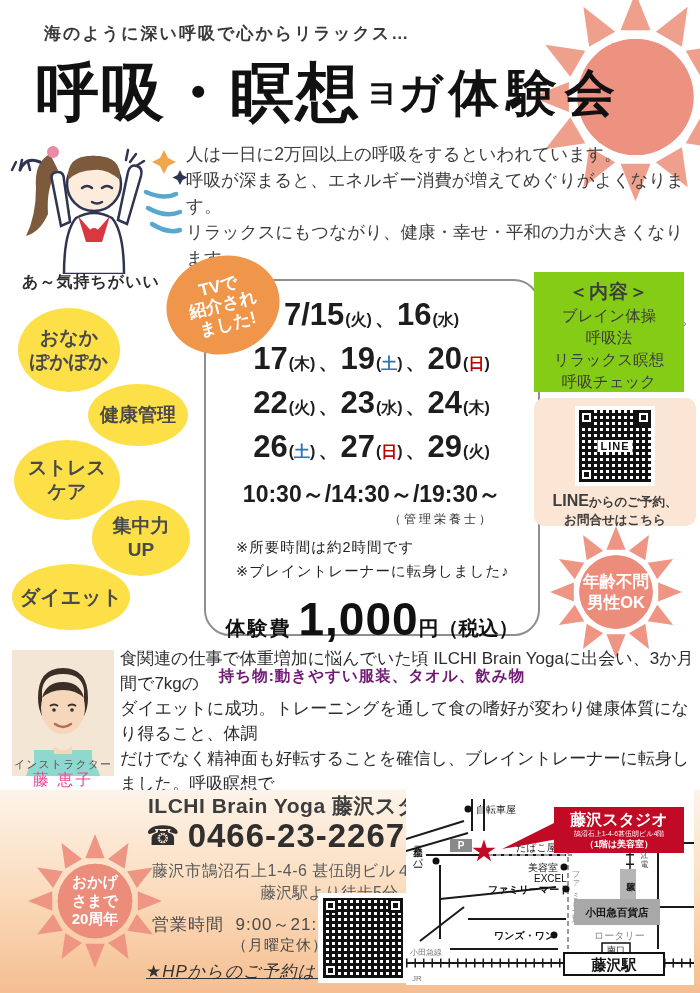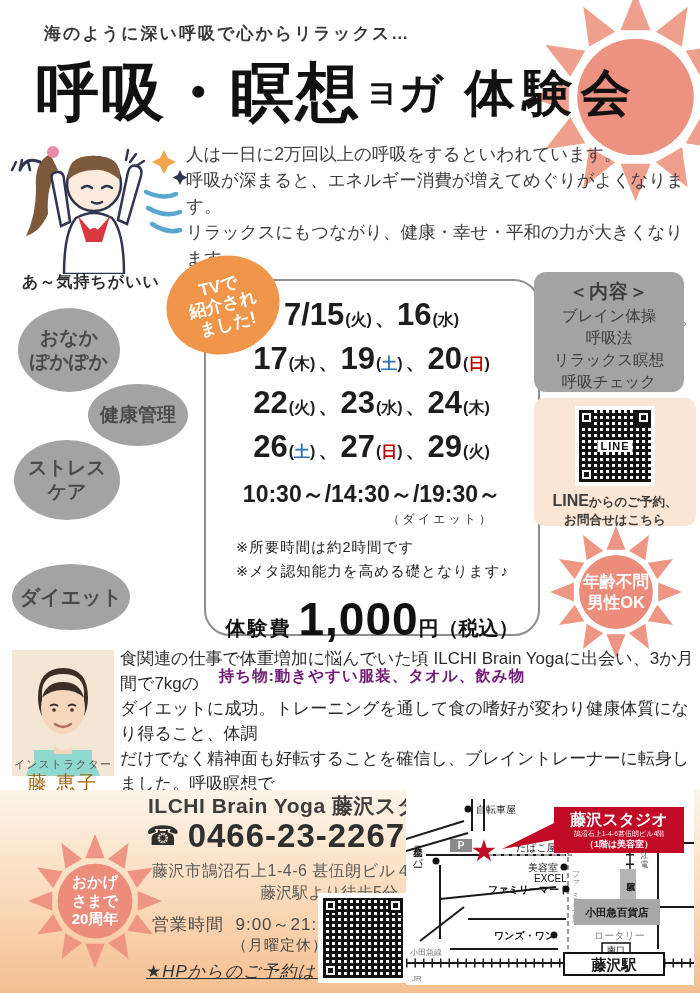--- a/index.html
+++ b/index.html
@@ -8,32 +8,32 @@
   .abs{position:absolute;}
   .preline{white-space:pre-line;}
 
   
   .slogan{left:44px;top:22px;font-size:17px;font-weight:600;letter-spacing:2px;color:#3a3a3a;}
   .sun-header{left:528px;top:-18px;width:215px;height:230px;}
   .title{left:36px;top:50px;width:640px;display:flex;align-items:center;color:#111;}
   .title .t-main{font-size:63px;font-weight:900;letter-spacing:2px;}
   .title .t-yo{font-size:30px;font-weight:900;margin-left:6px;}
   .title .t-ga{font-size:44px;font-weight:900;}
-  .title .t-rest{font-size:50px;font-weight:800;letter-spacing:8px;margin-left:22px;}
+  .title .t-rest{font-size:50px;font-weight:800;letter-spacing:8px;margin-left:6px;}
 
   
   .intro{left:186px;top:142px;width:512px;font-size:17.5px;line-height:1.48;color:#3d3d3d;}
   .intro p{margin:0 0 9px 0;}
 
   
   .girl{left:6px;top:136px;width:182px;height:138px;}
   .girl-caption{left:22px;top:272px;font-size:16px;font-weight:700;color:#2e2e2e;letter-spacing:1px;}
 
   
-  .bubble{border-radius:50%;background:#a3a3a3;display:flex;align-items:center;justify-content:center;
+  .bubble{border-radius:50%;background:#fde047;display:flex;align-items:center;justify-content:center;
           text-align:center;font-weight:700;color:#4a4a4a;font-size:19px;line-height:1.25;}
   .bub0{left:18px;top:308px;width:102px;height:84px;}
   .bub1{left:88px;top:384px;width:100px;height:62px;}
   .bub2{left:14px;top:440px;width:106px;height:80px;}
   .bub3{left:92px;top:500px;width:98px;height:76px;}
   .bub4{left:12px;top:564px;width:118px;height:66px;font-size:20px;}
 
   
   .tv-badge{left:166px;top:256px;width:114px;height:98px;border-radius:50%;background:#F0964B;
             transform:rotate(-14deg);display:flex;align-items:center;justify-content:center;
@@ -53,21 +53,21 @@
   .times{margin-top:6px;font-size:23px;font-weight:800;color:#1d1d1d;}
   .times-note{font-size:12px;letter-spacing:3px;color:#333;text-align:right;padding-right:44px;margin-top:1px;}
   .sched-notes{text-align:left;padding-left:30px;margin-top:8px;font-size:14.5px;line-height:1.65;color:#222;letter-spacing:1px;}
   .fee-line{margin-top:8px;display:flex;align-items:baseline;justify-content:center;color:#111;}
   .fee-label{font-size:20px;font-weight:700;letter-spacing:2px;}
   .fee-amount{font-size:46px;font-weight:800;letter-spacing:1px;margin-left:7px;}
   .fee-suffix{font-size:20px;font-weight:700;}
   .belongings{margin-top:20px;font-size:15.5px;font-weight:600;letter-spacing:1px;color:#701a75;}
 
   
-  .contents-box{left:534px;top:272px;width:150px;height:120px;background:#a3a3a3;border-radius:12px;
+  .contents-box{left:534px;top:272px;width:150px;height:120px;background:#84cc16;border-radius:0;
                 text-align:center;color:#3d3d3d;}
   .contents-title{font-size:19px;font-weight:800;margin-top:7px;letter-spacing:1px;}
   .contents-item{font-size:15.5px;line-height:1.42;}
   .line-box{left:534px;top:398px;width:162px;height:128px;background:#FBE5D4;border-radius:10px;text-align:center;}
   .qr{position:relative;background:
         repeating-linear-gradient(0deg,#111 0 3px,transparent 3px 6px),
         repeating-linear-gradient(90deg,#111 0 3px,#fff 3px 6px);}
   .qr-finder{position:absolute;width:15px;height:15px;border:3px solid #111;background:#fff;box-sizing:border-box;}
   .qr-finder:after{content:"";position:absolute;inset:2px;background:#111;}
   .qr-f-tl{left:0;top:0;} .qr-f-tr{right:0;top:0;} .qr-f-bl{left:0;bottom:0;}
@@ -78,21 +78,21 @@
   .line-text .brand{font-size:16px;font-weight:800;}
   .sun-badge{display:flex;align-items:center;justify-content:center;text-align:center;
              color:#fff;font-weight:800;}
   .age-badge{left:534px;top:524px;width:164px;height:136px;font-size:16.5px;line-height:1.3;}
   .sun-badge svg{position:absolute;inset:0;width:100%;height:100%;}
   .sun-badge .txt{position:relative;z-index:2;}
 
   
   .portrait{left:12px;top:650px;width:102px;height:126px;background:#F3E6D4;overflow:hidden;}
   .inst-role{left:2px;top:757px;width:122px;text-align:center;font-size:11px;letter-spacing:1px;color:#555;}
-  .inst-name{left:2px;top:770px;width:122px;text-align:center;font-size:19px;color:#a16207;letter-spacing:2px;}
+  .inst-name{left:2px;top:770px;width:122px;text-align:center;font-size:16px;color:#ec4899;letter-spacing:2px;}
   .bio{left:120px;top:647px;width:578px;font-size:17px;line-height:1.47;color:#2c2c2c;}
 
   
   .footer{left:0;top:790px;width:700px;height:203px;
           background:linear-gradient(180deg,#FDF4E9 0%,#FAD9B8 55%,#F5BE91 100%);}
   .anniv-badge{left:26px;top:832px;width:138px;height:138px;font-size:15px;line-height:1.25;}
   .studio-name{left:148px;top:792px;font-size:21px;font-weight:800;color:#3d3d3d;letter-spacing:0.5px;}
   .phone-line{left:146px;top:817px;display:flex;align-items:center;color:#2f2f2f;}
   .phone-icon{font-size:27px;margin-right:8px;}
   .phone-number{font-size:33px;font-weight:800;letter-spacing:1px;}
@@ -186,20 +186,22 @@
       <path d="M174,34 l2.5,5 5,2.5 -5,2.5 -2.5,5 -2.5,-5 -5,-2.5 5,-2.5 Z" fill="#2f3550"></path>
     </g>
   </svg>
   <div class="abs girl-caption">あ～気持ちがいい</div>
 
   <div class="abs bubble bub0 preline">おなか
 ぽかぽか</div>
   <div class="abs bubble bub1 preline">健康管理</div>
   <div class="abs bubble bub2 preline">ストレス
 ケア</div>
+  <div class="abs bubble bub3 preline">集中力
+UP</div>
   <div class="abs bubble bub4 preline">ダイエット</div>
 
   <div class="abs tv-badge preline">TVで
 紹介され
 ました!</div>
 
   <div class="abs dates-box">
     <div>
         <div class="date-row">
           <span class="date-prefix">7/ </span>
@@ -234,24 +236,24 @@
           <span class="date-wd"><span class="paren">(</span><span class="wd-saturday">土</span><span class="paren">)</span></span>
           <span class="date-sep">、</span>
           <span class="date-num">27</span>
           <span class="date-wd"><span class="paren">(</span><span class="wd-sunday">日</span><span class="paren">)</span></span>
           <span class="date-sep">、</span>
           <span class="date-num">29</span>
           <span class="date-wd"><span class="paren">(</span><span class="wd-weekday">火</span><span class="paren">)</span></span>
         </div>
       </div>
     <div class="times">10:30～/14:30～/19:30～</div>
-    <div class="times-note">（ダイエット）</div>
+    <div class="times-note">（管理栄養士）</div>
     <div class="sched-notes">
       <div>※所要時間は約2時間です</div>
-      <div>※メタ認知能力を高める礎となります♪</div>
+      <div>※ブレイントレーナーに転身しました♪</div>
     </div>
     <div class="fee-line">
       <span class="fee-label">体験費</span>
       <span class="fee-amount">1,000</span>
       <span class="fee-suffix">円（税込）</span>
     </div>
     <div class="belongings">持ち物:動きやすい服装、タオル、飲み物</div>
   </div>
 
   <div class="abs contents-box">

